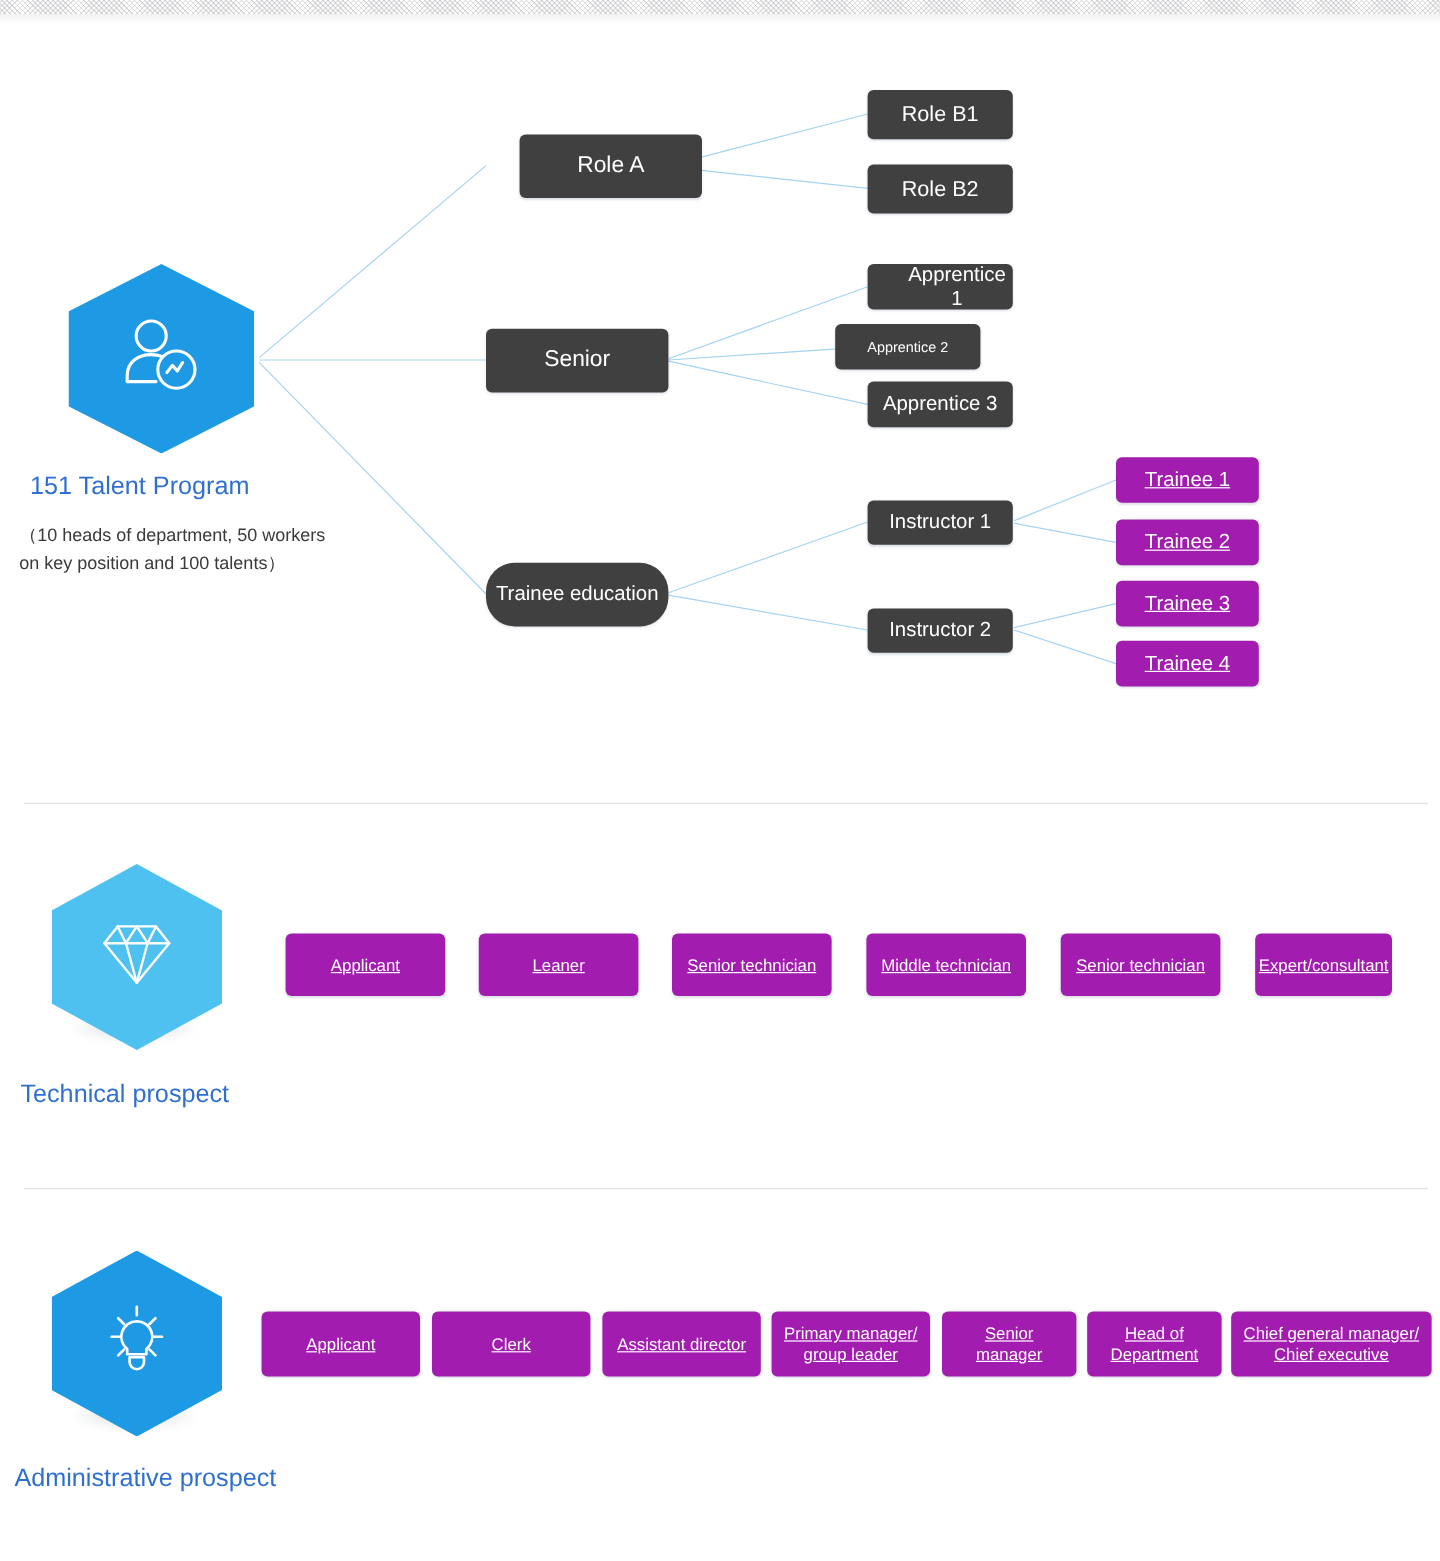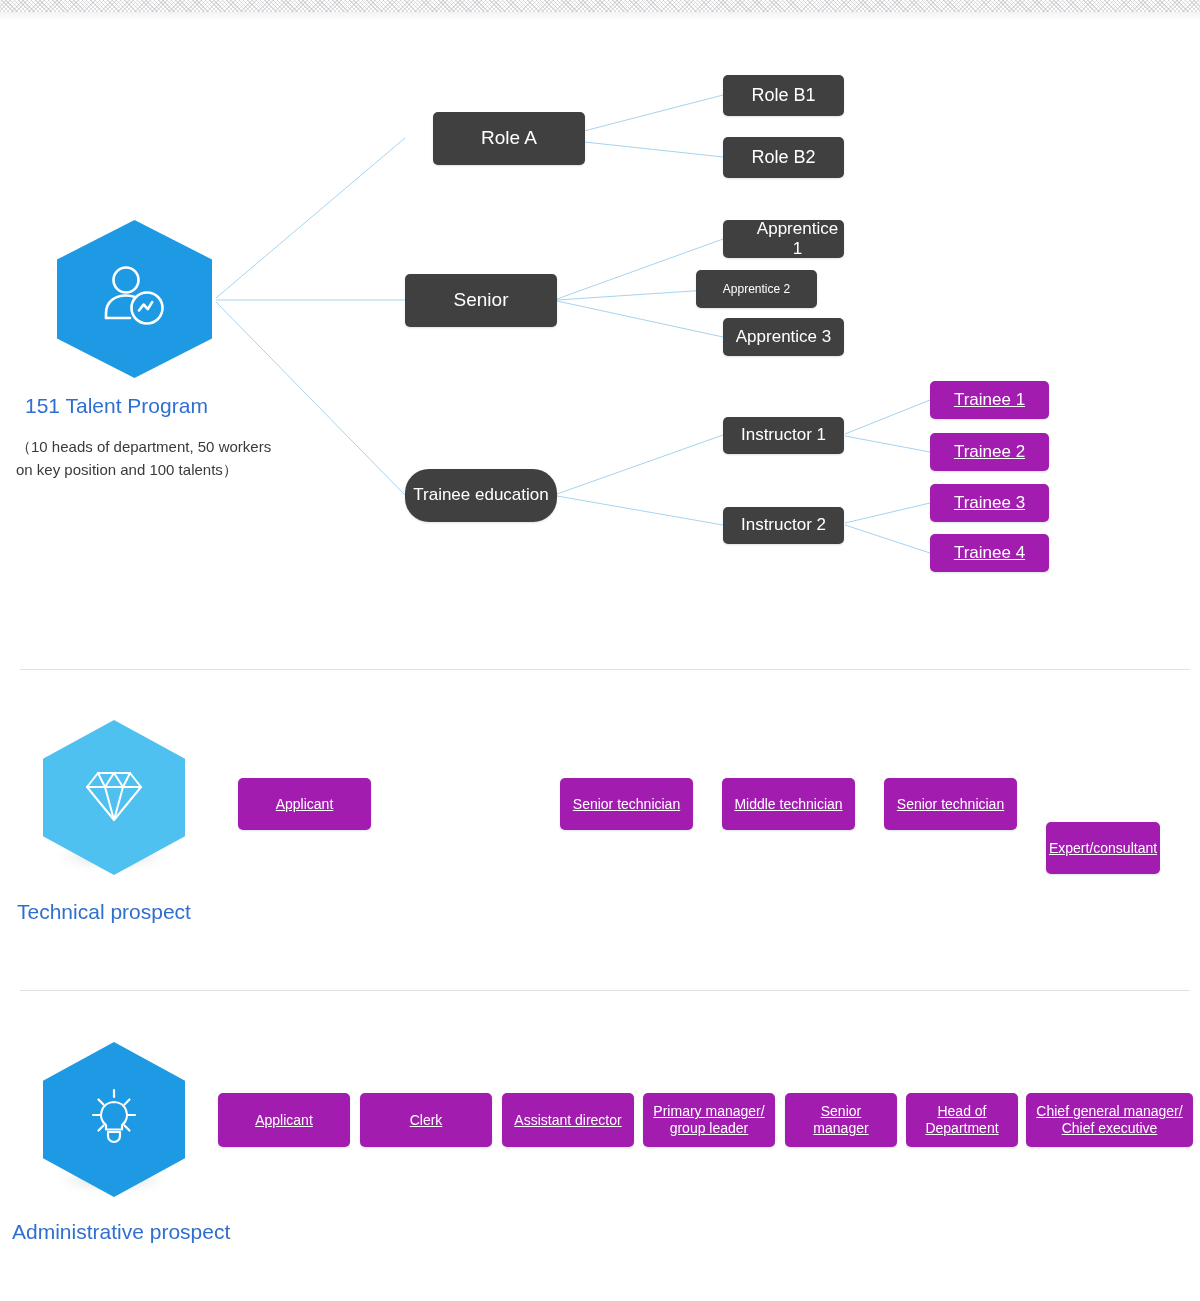--- a/index.html
+++ b/index.html
@@ -189,30 +189,33 @@
         <path d="M27 27 L36 13 L45 27"></path>
       </svg>
     </span>
   </div>
 
   <div class="sec-title" style="left:17px;top:900px;">Technical prospect</div>
 
   <div class="node light" style="left:238px;top:778px;width:133px;height:52px;font-size:14px;">
     <span>Applicant</span>
   </div>
+  <div class="node light" style="left:399px;top:778px;width:133px;height:52px;font-size:14px;">
+    <span>Leaner</span>
+  </div>
   <div class="node light" style="left:560px;top:778px;width:133px;height:52px;font-size:14px;">
     <span>Senior technician</span>
   </div>
   <div class="node light" style="left:884px;top:778px;width:133px;height:52px;font-size:14px;">
     <span>Senior technician</span>
   </div>
   <div class="node light" style="left:722px;top:778px;width:133px;height:52px;font-size:14px;">
     <span>Middle technician</span>
   </div>
-  <div class="node light" style="left:1046px;top:778px;width:114px;height:52px;font-size:14px;margin-top:44px;">
+  <div class="node light" style="left:1046px;top:778px;width:114px;height:52px;font-size:14px;">
     <span>Expert/consultant</span>
   </div>
 
   <div class="divider" style="left:20px;top:990px;width:1170px;"></div>
 
   <div class="hex-shadow" style="left:57px;top:1168px;width:110px;height:24px;"></div>
   <div class="hex" style="left:43px;top:1042px;width:142px;height:155px;background:#1e9ae5;">
     <span>
       <svg width="72" height="72" viewBox="0 0 72 72" fill="none" stroke="#ffffff" stroke-width="2.2" stroke-linecap="round" stroke-linejoin="round">
         <path d="M36 20 a13 13 0 0 0 -8 23.2 v4.3 h16 v-4.3 A13 13 0 0 0 36 20 Z"></path>

